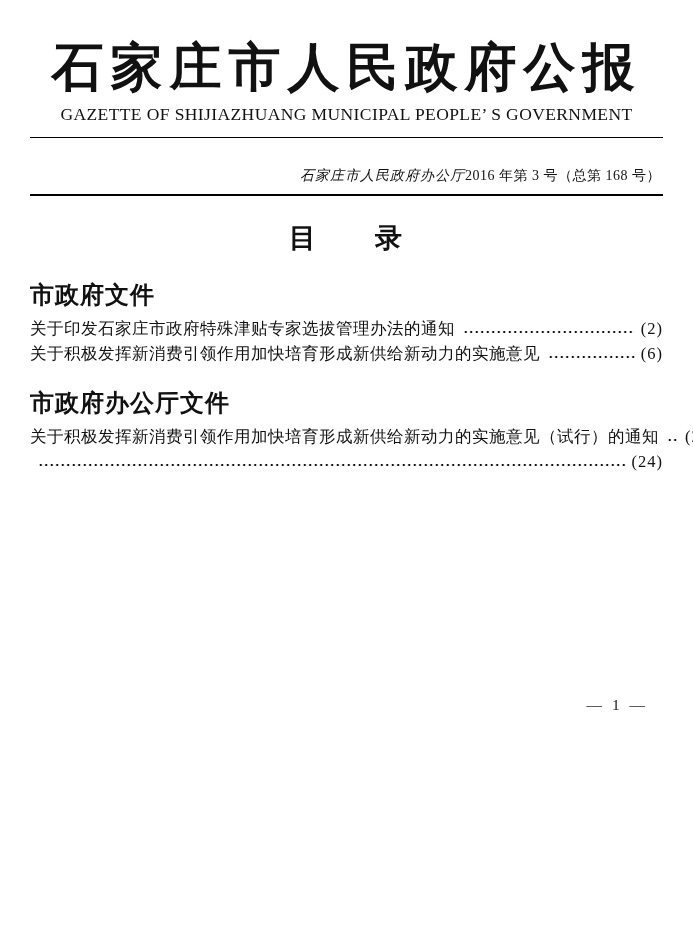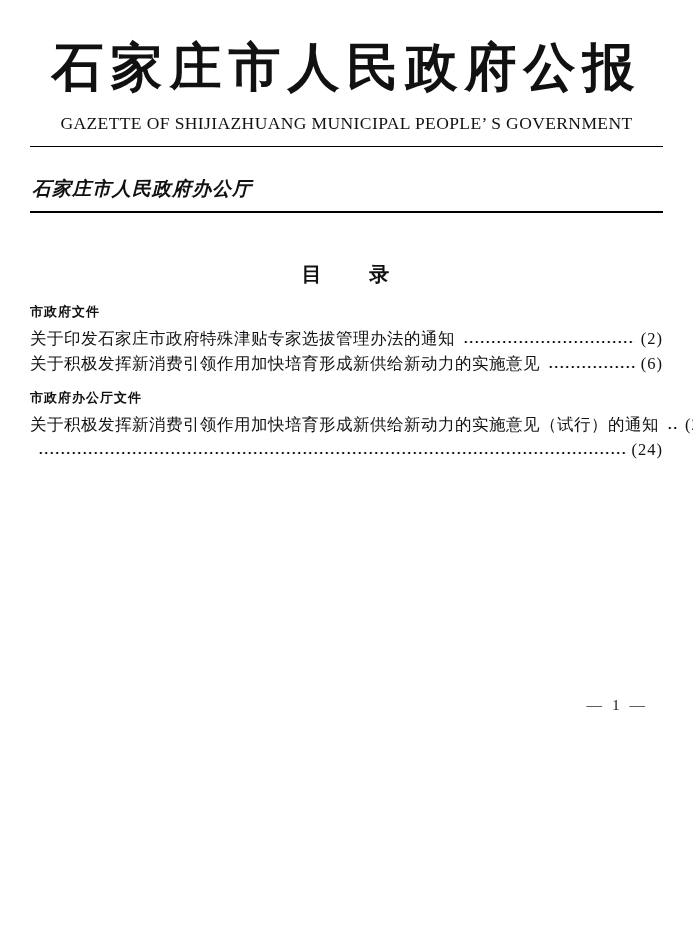--- a/index.html
+++ b/index.html
@@ -23,63 +23,61 @@
     padding-top: 32px;
     text-align: center;
     font-size: 52px;
     line-height: 72px;
     font-weight: bold;
     letter-spacing: 7px;
     white-space: nowrap;
     font-family: "Liberation Serif", serif;
   }
   .masthead-subtitle {
-    margin-top: 9px;
     text-align: center;
     font-size: 17.5px;
     letter-spacing: 0.4px;
     white-space: nowrap;
     font-family: "Liberation Serif", serif;
   }
   .rule-thin {
     margin-top: 12px;
     border: none;
     border-top: 1.6px solid #000;
     height: 0;
   }
   .issue-row {
     display: flex;
-    justify-content: space-between;
+    justify-content: flex-end;
     align-items: baseline;
     padding: 21px 2px 9px 2px;
-    font-size: 19px;
-    font-weight: bold;
+    font-size: 14px;
   }
   .issuer { font-style: italic; letter-spacing: 1px; }
   .issue-no { letter-spacing: 0.5px; }
   .rule-thick {
     border: none;
     border-top: 2.6px solid #000;
     height: 0;
     margin: 0;
   }
   
   .toc-heading {
-    margin-top: 48px;
+    margin-top: 24px;
     text-align: center;
-    font-size: 20px;
+    font-size: 27px;
     font-weight: bold;
     font-family: "Liberation Sans", sans-serif;
     letter-spacing: 2px;
     white-space: pre;
   }
   .section-heading {
-    margin-top: 15px;
+    margin-top: 23px;
     margin-bottom: 8px;
-    font-size: 13px;
+    font-size: 24px;
     font-weight: bold;
     font-family: Liberation Mono, monospace;
     letter-spacing: 1px;
   }
   .toc-item {
     display: flex;
     align-items: baseline;
     font-size: 16.5px;
     line-height: 20px;
     margin: 5px 0;
@@ -115,20 +113,21 @@
 
   <div class="masthead">
     <h1 class="masthead-title">石家庄市人民政府公报</h1>
     <div class="masthead-subtitle">GAZETTE OF SHIJIAZHUANG MUNICIPAL PEOPLE’ S GOVERNMENT</div>
   </div>
 
   <hr class="rule-thin">
 
   <div class="issue-row">
     <span class="issuer">石家庄市人民政府办公厅</span>
+    <span class="issue-no">2016 年第 3 号（总第 168 号）</span>
   </div>
 
   <hr class="rule-thick">
 
   <div class="toc">
 
     <div class="toc-heading">目      录</div>
 
     <div class="section-heading">市政府文件</div>
 

